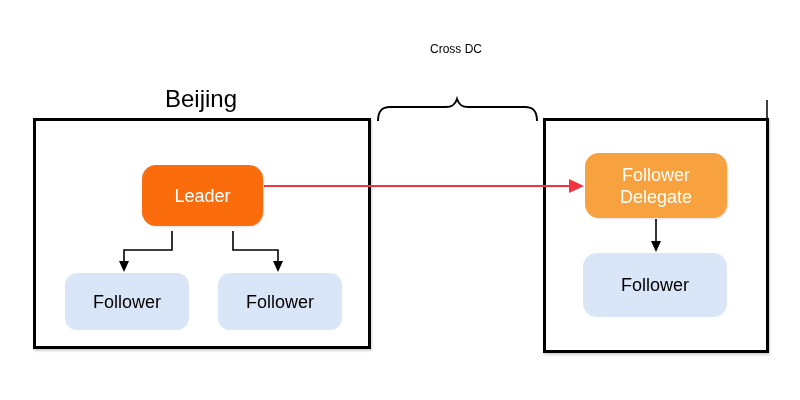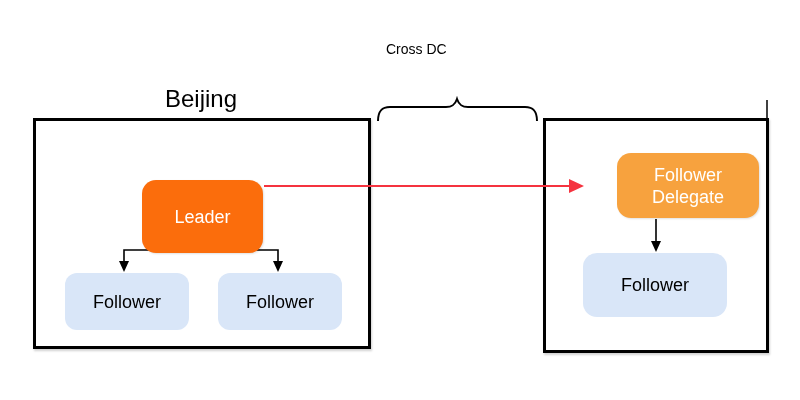--- a/index.html
+++ b/index.html
@@ -18,25 +18,25 @@
   .canvas{position:absolute;left:0;top:0;width:800px;height:400px;background:var(--canvas-bg);}
 
   .region-label{position:absolute;width:140px;text-align:center;font-size:24px;line-height:22px;color:var(--text-dark);}
   .beijing-label{left:131px;top:88px;}
   .xian-label{left:585px;top:88px;}
 
   .region-box{position:absolute;border:3px solid var(--box-border);background:transparent;box-shadow:1px 2px 2px rgba(0,0,0,0.18);}
   .beijing-box{left:33px;top:118px;width:338px;height:231px;}
   .xian-box{left:543px;top:118px;width:226px;height:235px;}
 
-  .annotation{position:absolute;left:386px;top:36px;width:140px;font-size:14px;line-height:26px;color:var(--text-dark);}
+  .annotation{position:absolute;left:386px;top:36px;width:140px;text-align:center;font-size:12px;line-height:26px;color:var(--text-dark);}
 
   .node{position:absolute;display:flex;align-items:center;justify-content:center;text-align:center;font-size:18px;line-height:22px;box-shadow:1px 1px 2px rgba(0,0,0,0.12);}
-  .node-leader{left:142px;top:180px;width:121px;height:73px;border-radius:14px;background:var(--orange-strong);color:var(--text-light);}
-  .node-delegate{left:585px;top:153px;width:142px;height:65px;border-radius:14px;background:var(--orange-light);color:var(--text-light);padding:0 22px;margin-left:32px;}
+  .node-leader{left:142px;top:165px;width:121px;height:61px;border-radius:14px;background:var(--orange-strong);color:var(--text-light);}
+  .node-delegate{left:585px;top:153px;width:142px;height:65px;border-radius:14px;background:var(--orange-light);color:var(--text-light);padding:0 22px;}
   .node-follower{background:var(--blue-light);color:var(--text-dark);border-radius:12px;box-shadow:none;}
   .node-follower-bj-left{left:65px;top:273px;width:124px;height:57px;}
   .node-follower-bj-right{left:218px;top:273px;width:124px;height:57px;}
   .node-follower-xian{left:583px;top:253px;width:144px;height:64px;border-radius:14px;}
 
   svg.overlay{position:absolute;left:0;top:0;width:800px;height:400px;pointer-events:none;}
   .conn-black{stroke:var(--box-border);stroke-width:1.6;fill:none;}
   .head-black{fill:var(--box-border);stroke:none;}
   .conn-red{stroke:var(--arrow-red);stroke-width:2.2;fill:none;}
   .head-red{fill:var(--arrow-red);stroke:none;}

